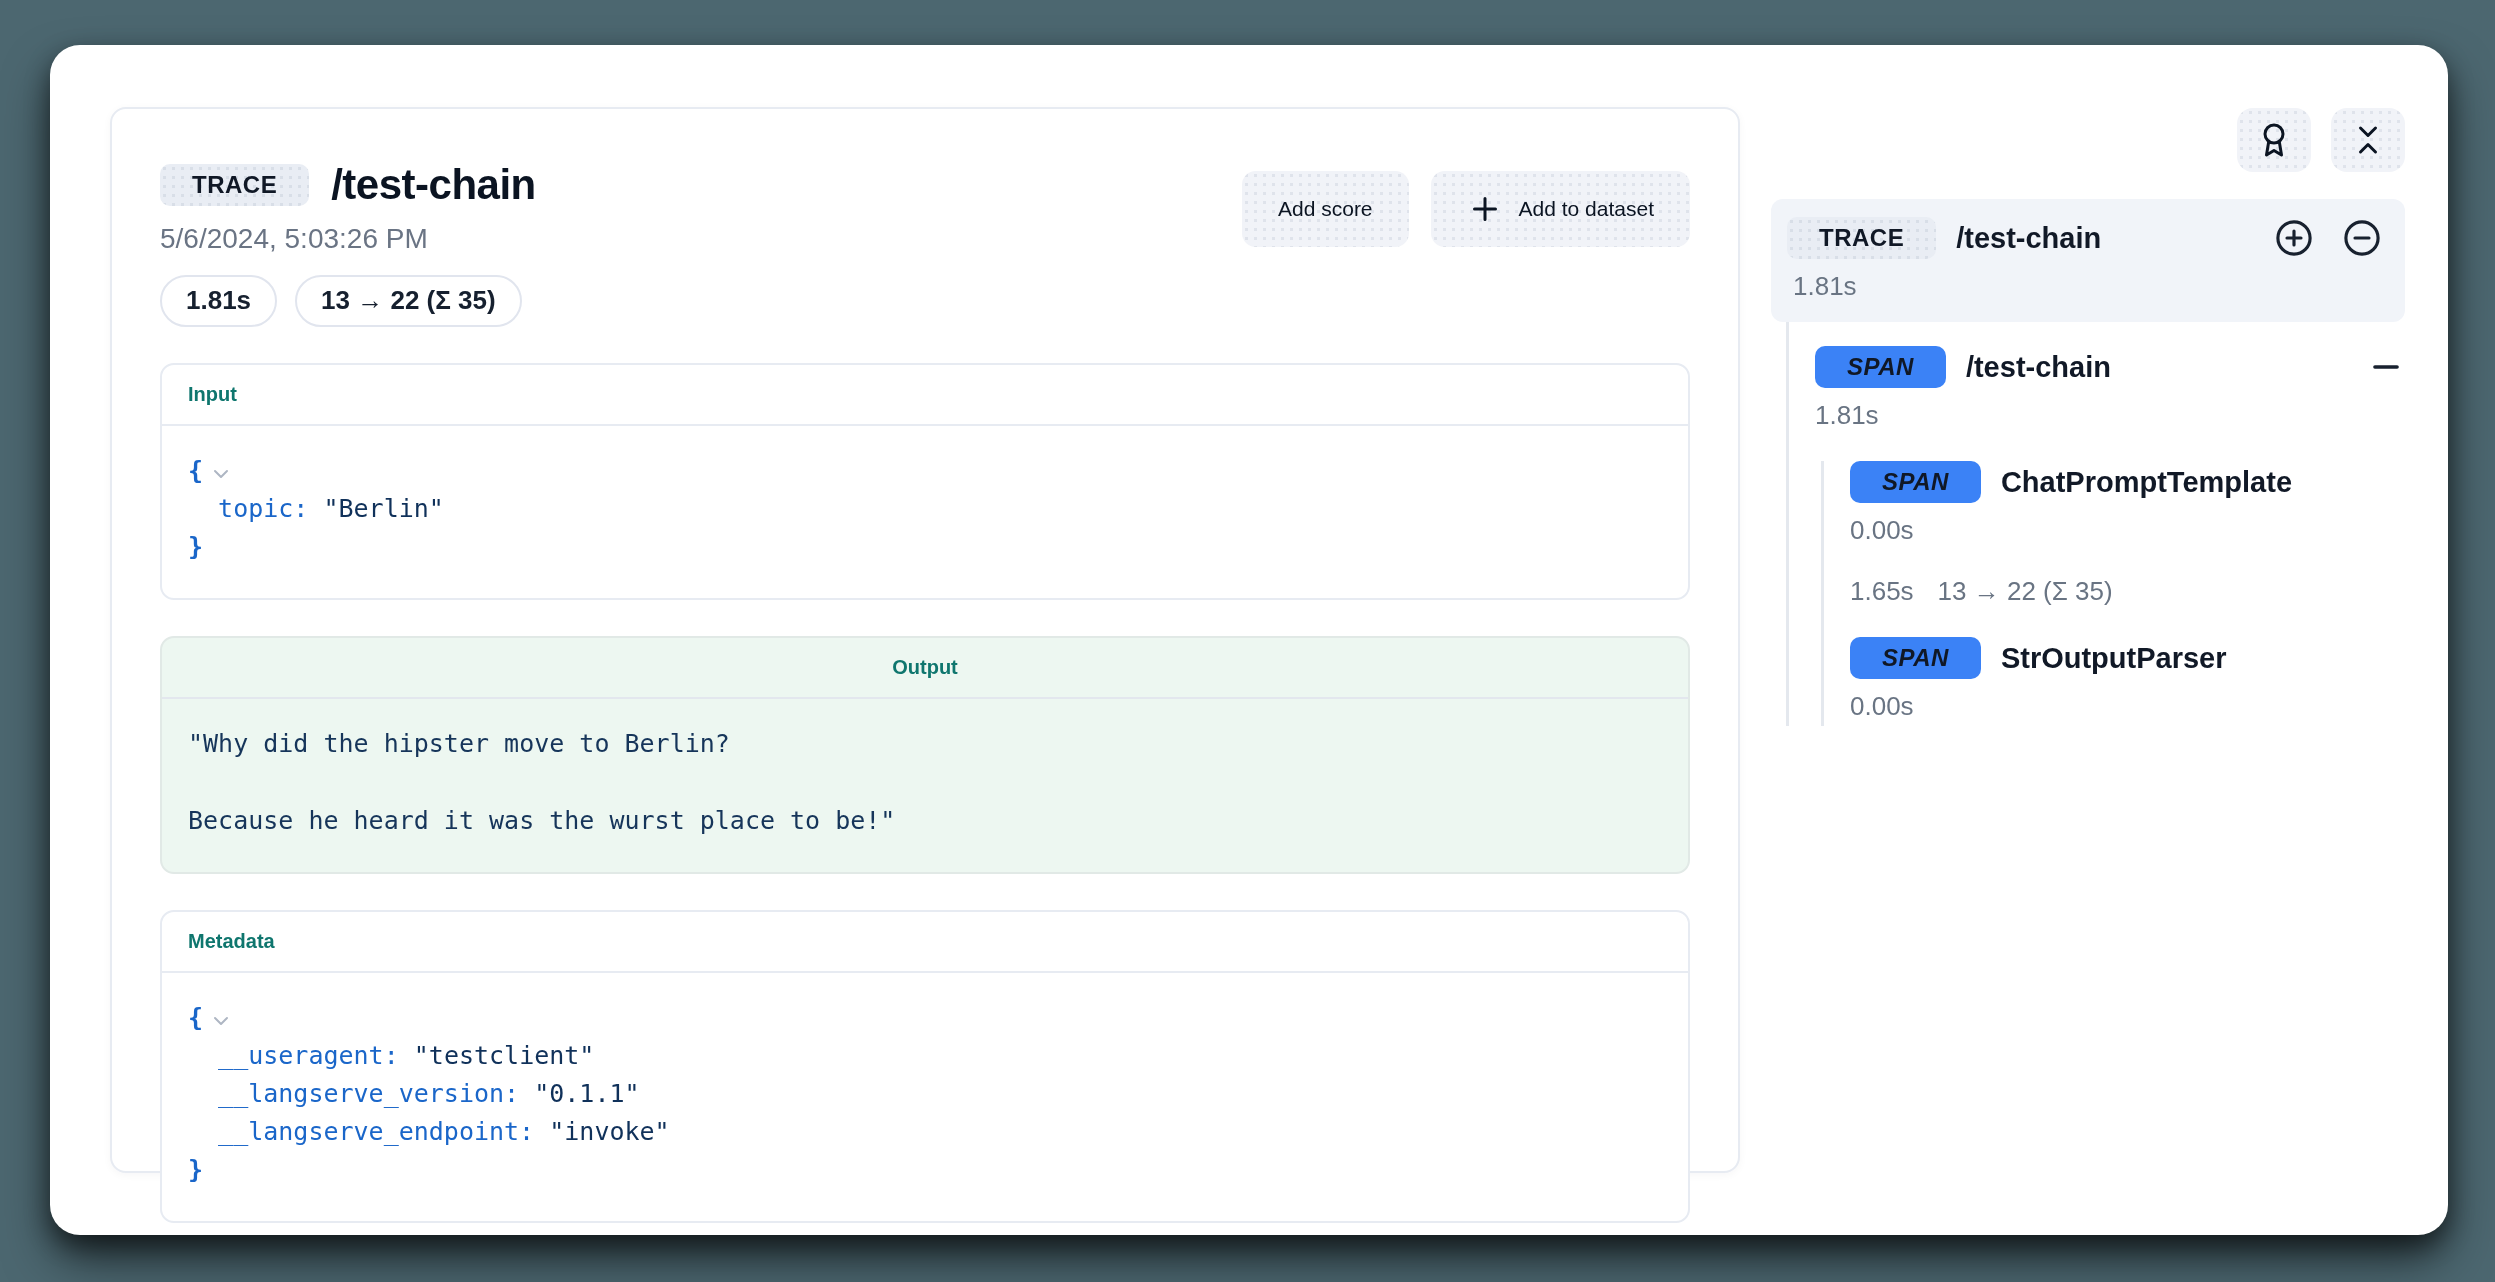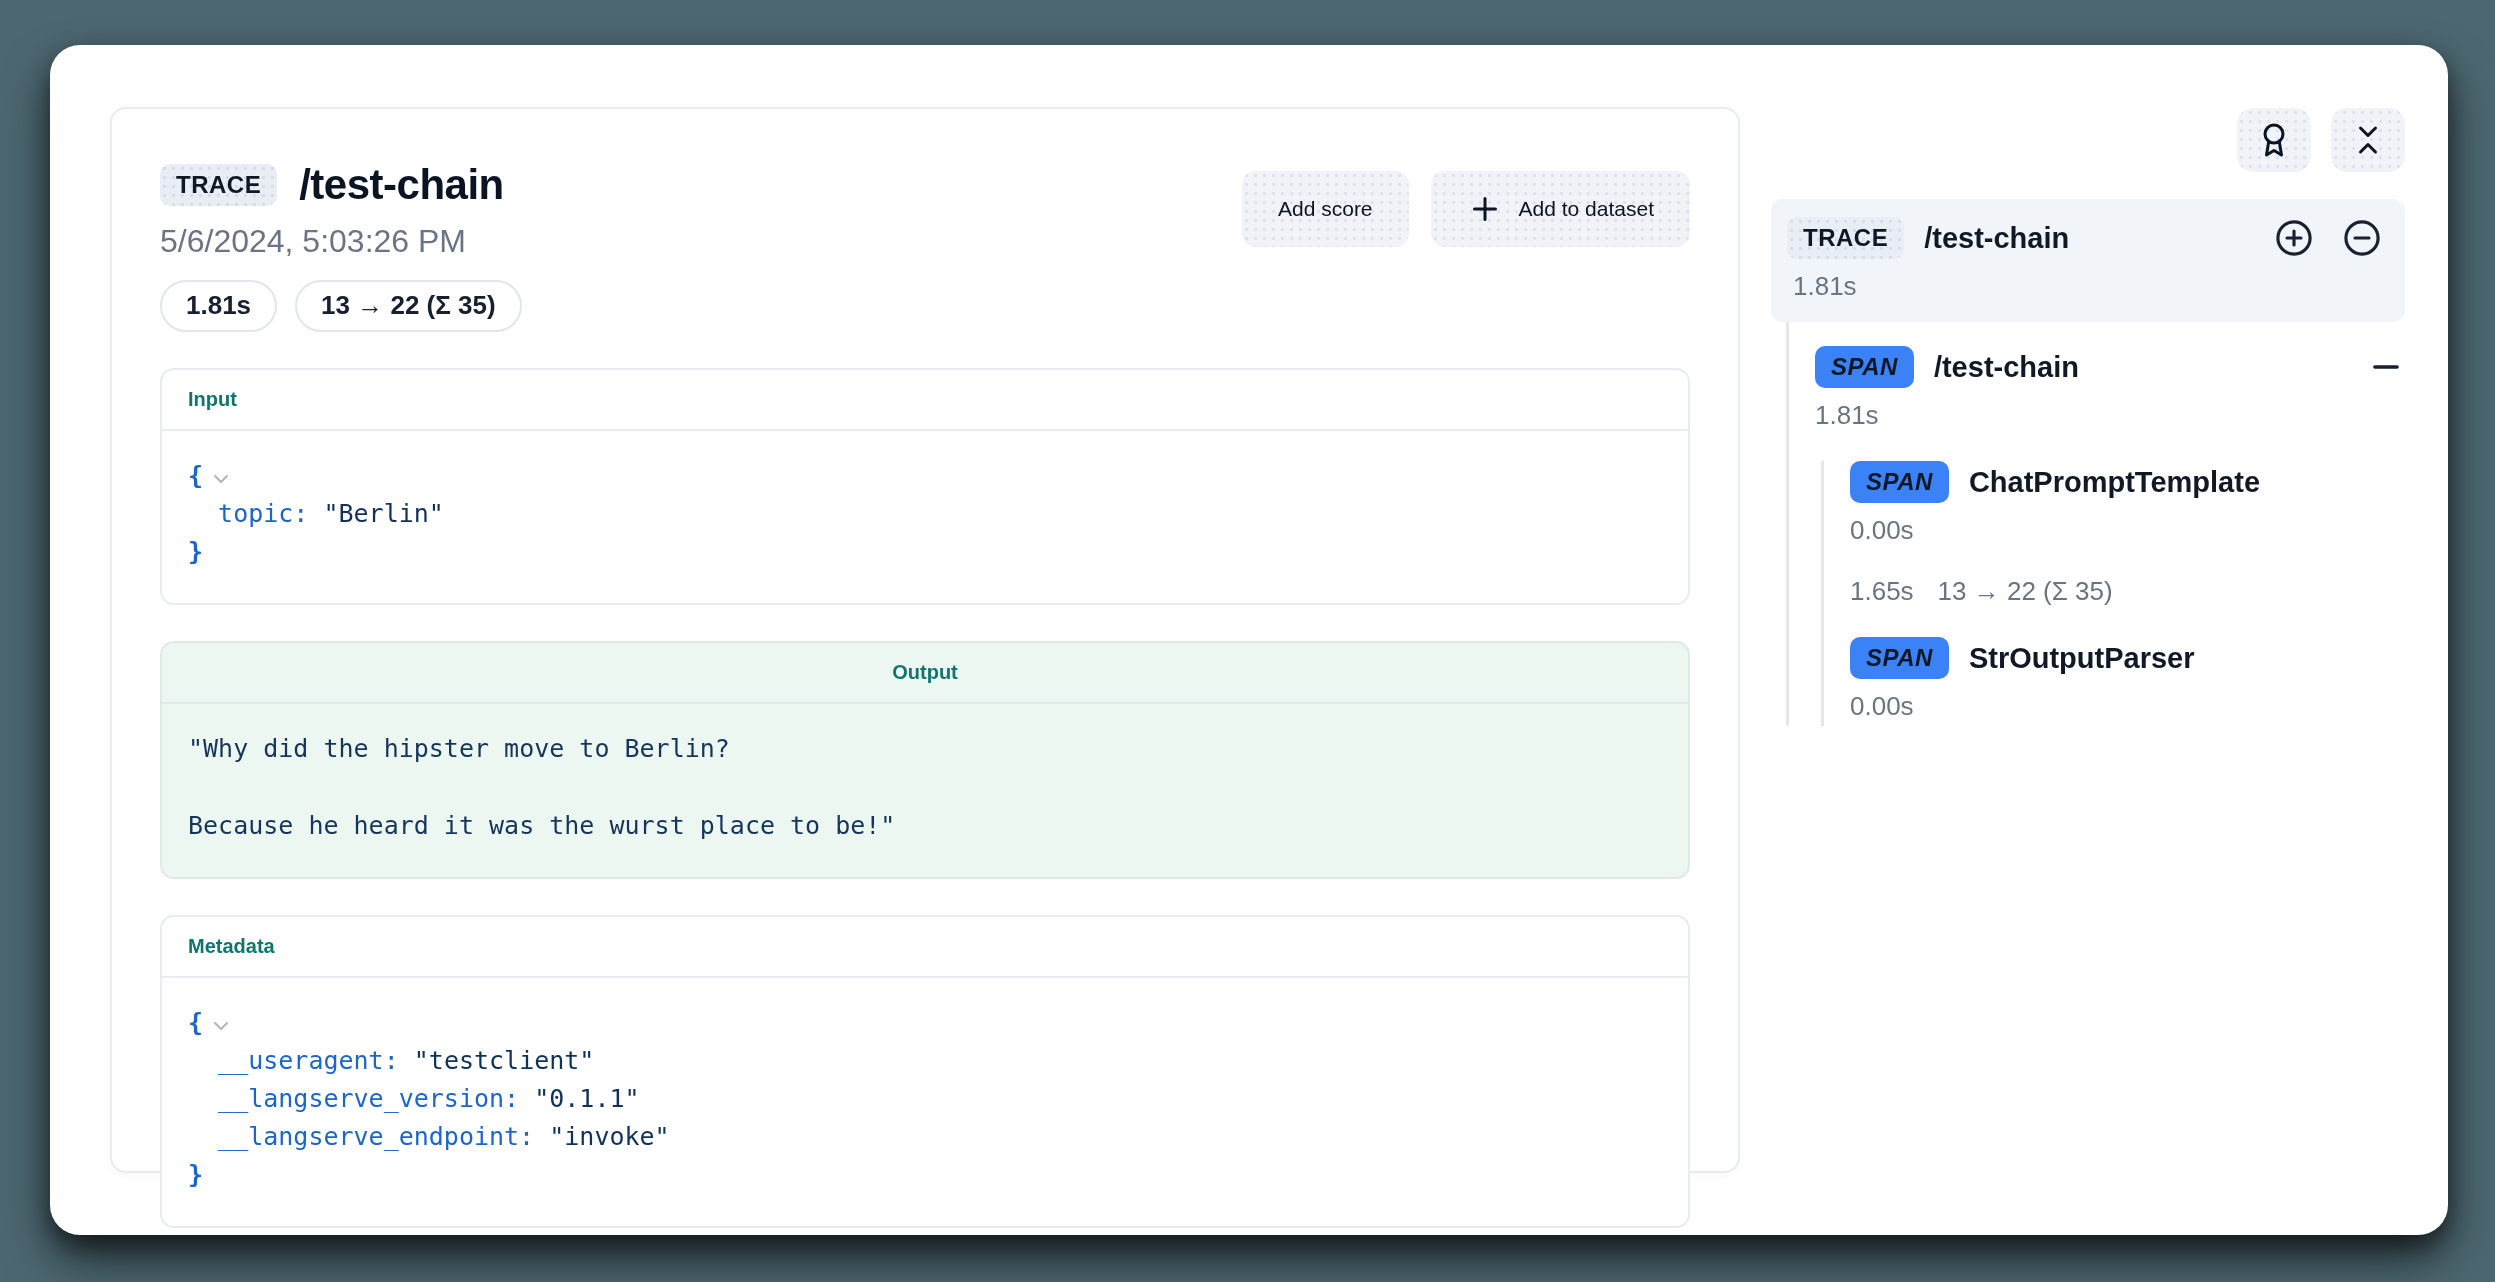--- a/index.html
+++ b/index.html
@@ -20,32 +20,32 @@
     position:absolute; left:60px; top:62px; width:1630px; height:1066px;
     border:2px solid #e7ebf2; border-radius:16px;
     box-shadow:0 2px 8px rgba(16,24,40,0.04);
     background:#fff; padding:52px 48px;
   }
   .card-header { display:flex; justify-content:space-between; align-items:flex-start; }
   .title-row { display:flex; align-items:center; gap:22px; }
   .badge {
     display:inline-flex; align-items:center; justify-content:center;
     font-size:24px; font-weight:600; color:#101826;
-    padding:9px 16px; border-radius:10px; letter-spacing:0.5px; line-height:1;
+    padding:9px 32px; border-radius:10px; letter-spacing:0.5px; line-height:1;
     white-space:nowrap;
   }
   .dots {
     background-image:radial-gradient(circle, rgba(70,90,120,0.10) 1.6px, transparent 1.7px);
     background-size:9px 9px;
   }
   .badge-trace { background-color:#e9edf4; }
   .badge-span { background-color:#3b82f6;font-style:italic; }
   .badge-gen  { background-color:#fbe7c7; }
   .page-title { font-size:42px; font-weight:800; letter-spacing:-0.5px; color:#0b1422; }
-  .timestamp { margin-top:14px; font-size:32px; color:#6a7484; }
+  .timestamp { margin-top:14px; font-size:28px; color:#6a7484; }
   .pills { margin-top:20px; display:flex; gap:18px; }
   .pill {
     border:2px solid #e1e5ee; border-radius:999px; background:#fff;
     font-size:26px; font-weight:700; color:#16202f;
     padding:9px 24px; line-height:1.15; white-space:nowrap;
   }
   .header-actions { display:flex; gap:22px; margin-top:10px; }
   .btn {
     display:inline-flex; align-items:center; gap:16px;
     background-color:#f1f3f8; border:none; border-radius:14px;

